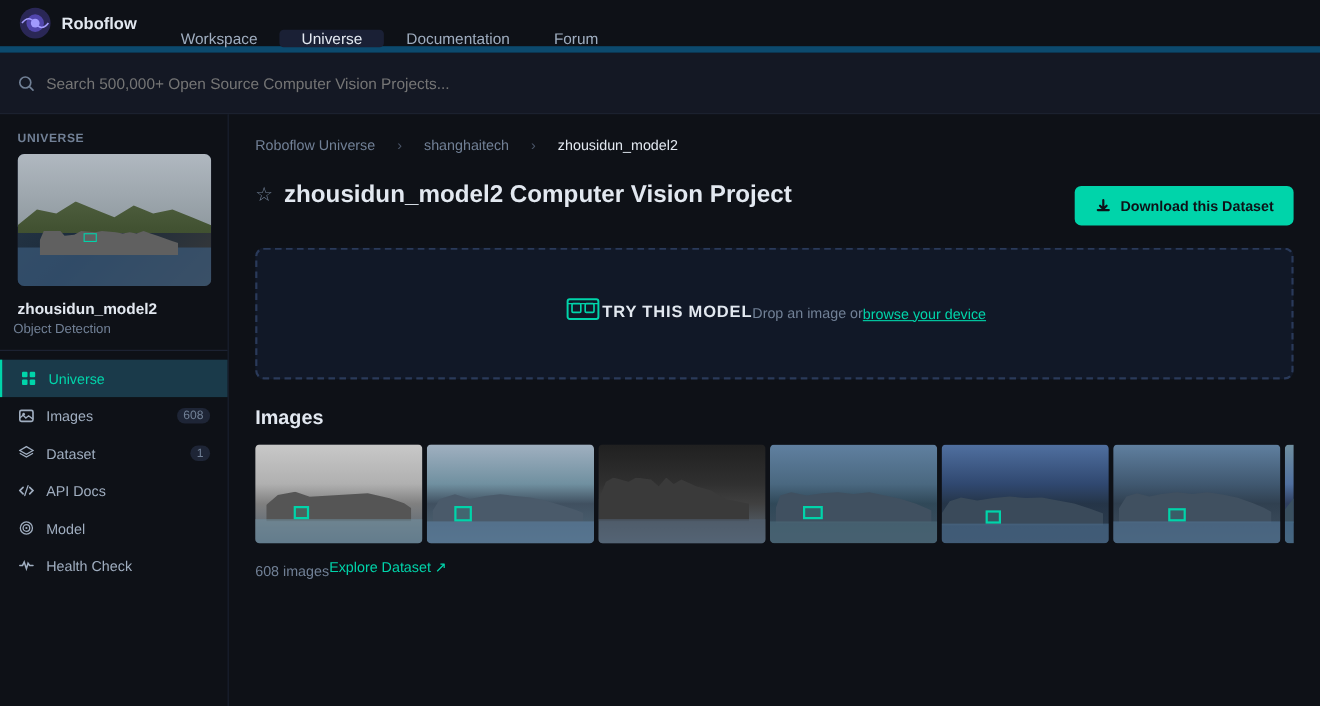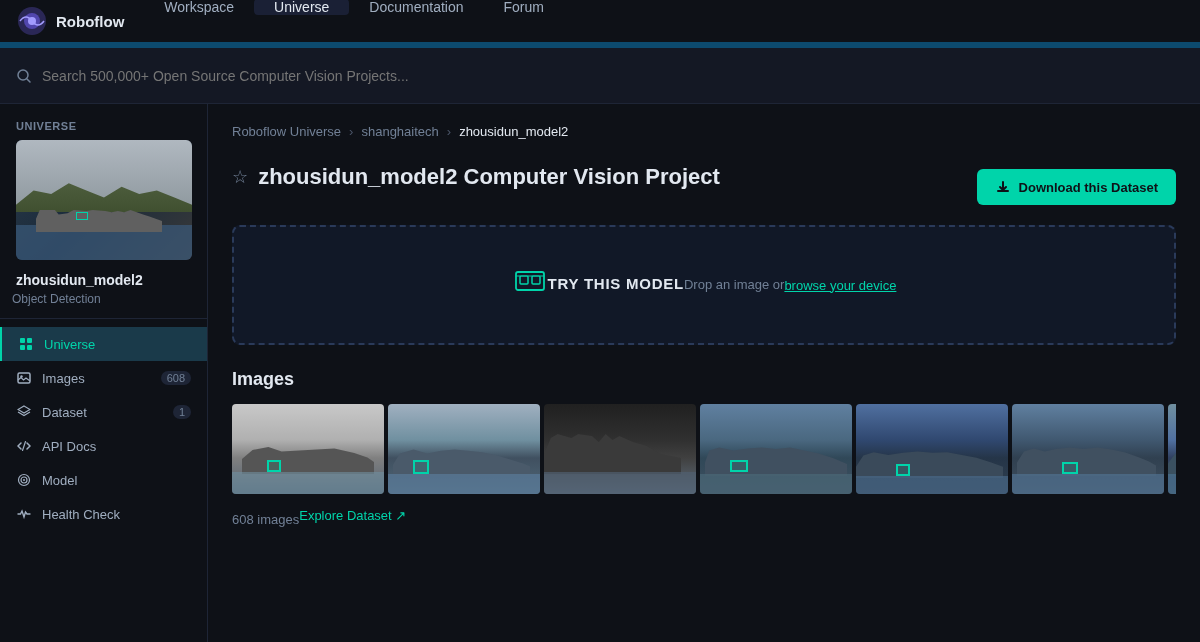--- a/index.html
+++ b/index.html
@@ -27,21 +27,21 @@
       align-items: center;
       gap: 8px;
       margin-right: 20px;
     }
     .logo-icon {
       width: 32px;
       height: 32px;
     }
     .nav-links {
       display: flex;
-      align-items: flex-start;
+      align-items: flex-end;
       height: 44px;
     }
     .nav-link {
       display: flex;
       align-items: center;
       padding: 0 20px;
       color: #a0aec0;
       font-size: 14px;
       cursor: pointer;
       text-decoration: none;
@@ -175,21 +175,21 @@
 
     
     .content {
       flex: 1;
       padding: 20px 24px;
       overflow-y: auto;
       background: #0e1117;
     }
     .breadcrumb {
       display: flex;
-      gap: 8px;
+      gap: 20px;
       font-size: 13px;
       color: #718096;
       margin-bottom: 10px;
     }
     .breadcrumb-sep {
       color: #4a5568;
     }
     .breadcrumb-link {
       color: #718096;
       cursor: pointer;

